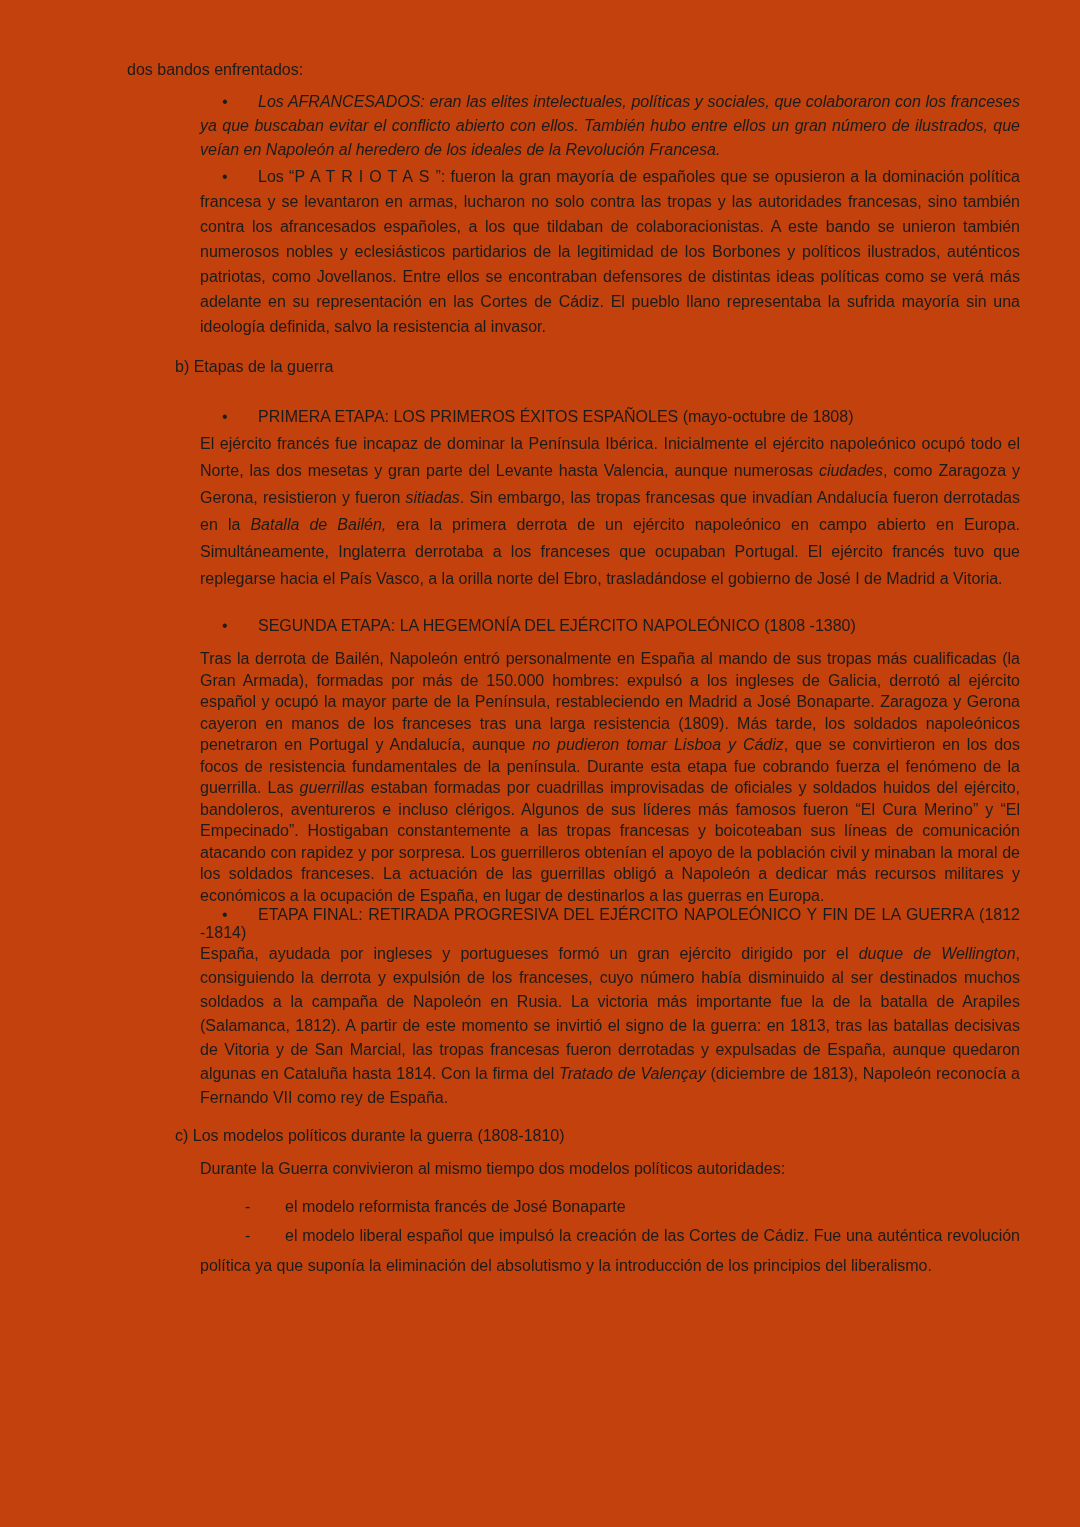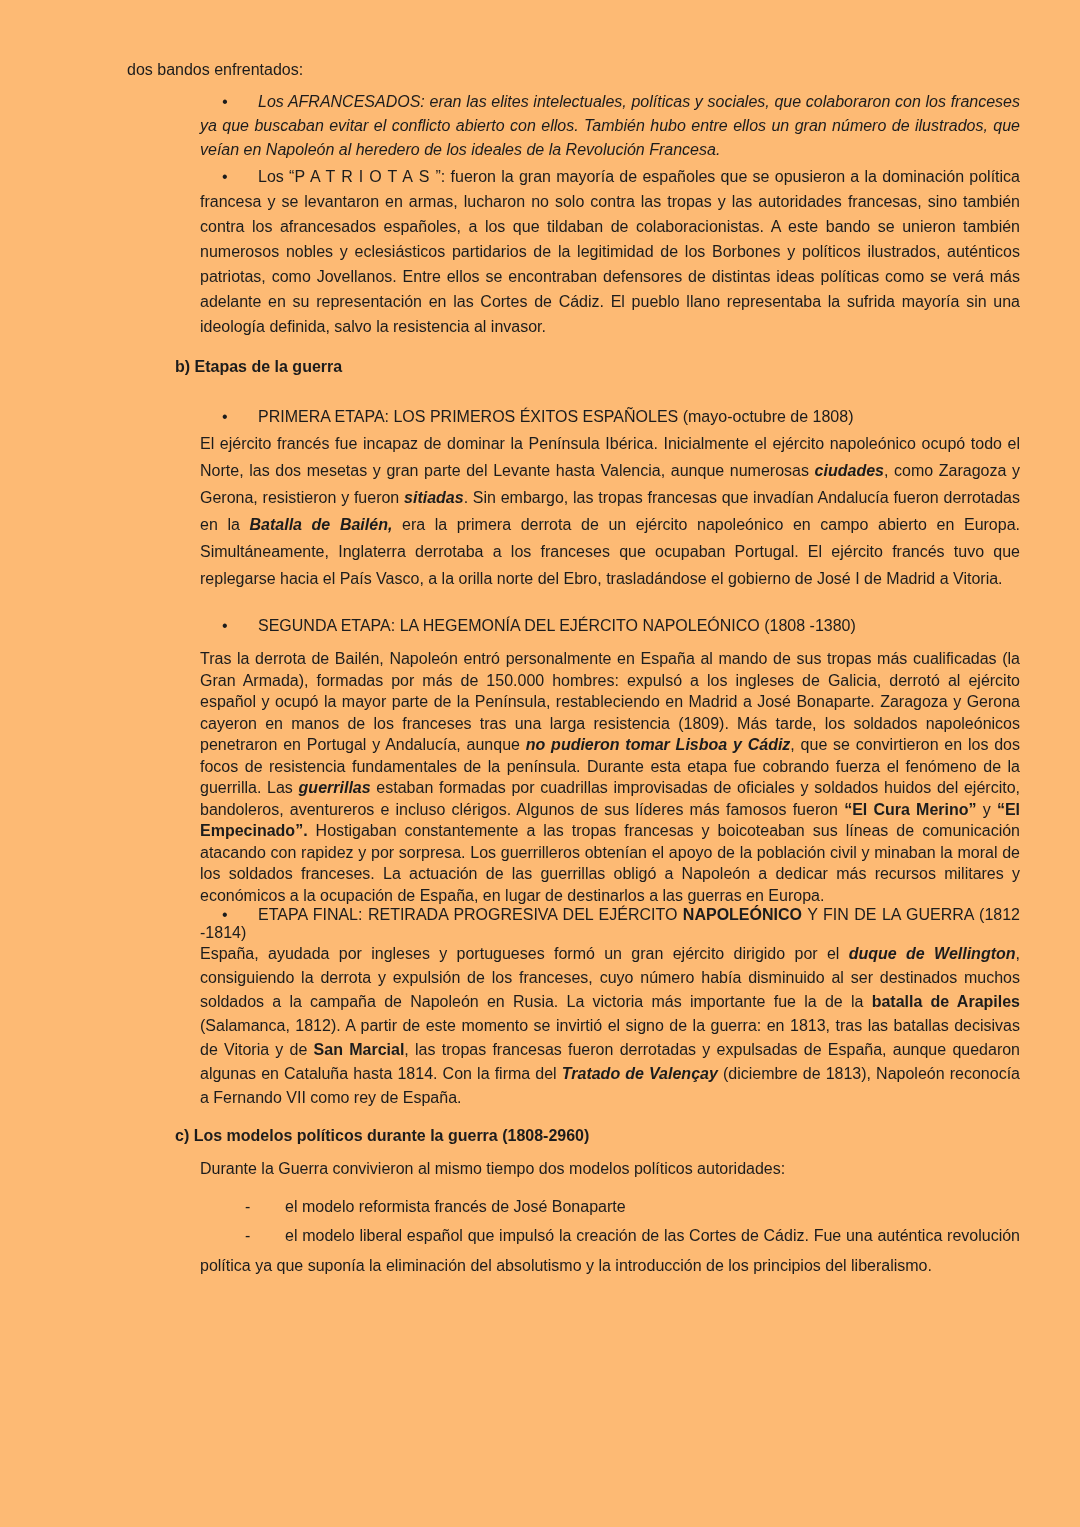--- a/index.html
+++ b/index.html
@@ -1,28 +1,28 @@
 <!DOCTYPE html>
 <html lang="es"><head>
 <meta charset="utf-8">
 <style>
   * { margin: 0; padding: 0; box-sizing: border-box; }
   html, body { background: #ffffff; }
   .page {
     width: 1080px;
     height: 1527px;
-    background: #fdba74;
+    background: #c2410c;
     color: #1c1c1c;
     font-family: "Liberation Sans", "DejaVu Sans", sans-serif;
     font-size: 16px;
     padding: 58px 60px 0 127px;
     overflow: hidden;
   }
   p { text-align: justify; }
-  .b  { font-weight: bold; }
+  .b  { font-weight: normal; }
   .i  { font-style: italic; }
   .sp { letter-spacing: 6px; }
 
   
   .indent      { padding-left: 73px; }                      
   .hang-bullet { padding-left: 73px; text-indent: 22px; }   
   .hang-dash   { padding-left: 73px; text-indent: 45px; }   
   .marker      { display: inline-block; width: 36px; text-indent: 0; }
   .dash-marker { display: inline-block; width: 40px; text-indent: 0; }
   .h { font-weight: bold; text-align: left; margin-left: 48px; } 
@@ -61,21 +61,21 @@
   <p class="indent p-b1"><span><span>El ejército francés fue incapaz de dominar la Península Ibérica. Inicialmente el ejército napoleónico ocupó todo el Norte, las dos mesetas y gran parte del Levante hasta Valencia, aunque numerosas </span><span class="b i">ciudades</span><span>, como Zaragoza y Gerona, resistieron y fueron </span><span class="b i">sitiadas</span><span>. Sin embargo, las tropas francesas que invadían Andalucía fueron derrotadas en la </span><span class="b i">Batalla de Bailén,</span><span> era la primera derrota de un ejército napoleónico en campo abierto en Europa. Simultáneamente, Inglaterra derrotaba a los franceses que ocupaban Portugal. El ejército francés tuvo que replegarse hacia el País Vasco, a la orilla norte del Ebro, trasladándose el gobierno de José I de Madrid a Vitoria.</span></span></p>
 
   <p class="hang-bullet p-t2"><span class="marker">•</span><span><span>SEGUNDA ETAPA: LA HEGEMONÍA DEL EJÉRCITO NAPOLEÓNICO (1808 -1380)</span></span></p>
 
   <p class="indent p-b2"><span><span>Tras la derrota de Bailén, Napoleón entró personalmente en España al mando de sus tropas más cualificadas (la Gran Armada), formadas por más de 150.000 hombres: expulsó a los ingleses de Galicia, derrotó al ejército español y ocupó la mayor parte de la Península, restableciendo en Madrid a José Bonaparte. Zaragoza y Gerona cayeron en manos de los franceses tras una larga resistencia (1809). Más tarde, los soldados napoleónicos penetraron en Portugal y Andalucía, aunque </span><span class="b i">no pudieron tomar Lisboa y Cádiz</span><span>, que se convirtieron en los dos focos de resistencia fundamentales de la península. Durante esta etapa fue cobrando fuerza el fenómeno de la guerrilla. Las </span><span class="b i">guerrillas</span><span> estaban formadas por cuadrillas improvisadas de oficiales y soldados huidos del ejército, bandoleros, aventureros e incluso clérigos. Algunos de sus líderes más famosos fueron </span><span class="b">“El Cura Merino”</span><span> y </span><span class="b">“El Empecinado”.</span><span> Hostigaban constantemente a las tropas francesas y boicoteaban sus líneas de comunicación atacando con rapidez y por sorpresa. Los guerrilleros obtenían el apoyo de la población civil y minaban la moral de los soldados franceses. La actuación de las guerrillas obligó a Napoleón a dedicar más recursos militares y económicos a la ocupación de España, en lugar de destinarlos a las guerras en Europa.</span></span></p>
 
   <p class="hang-bullet p-t3"><span class="marker">•</span><span><span>ETAPA FINAL: RETIRADA PROGRESIVA DEL EJÉRCITO </span><span class="b">NAPOLEÓNICO</span><span> Y FIN DE LA GUERRA (1812 -1814)</span></span></p>
 
   <p class="indent p-b3"><span><span>España, ayudada por ingleses y portugueses formó un gran ejército dirigido por el </span><span class="b i">duque de Wellington</span><span>, consiguiendo la derrota y expulsión de los franceses, cuyo número había disminuido al ser destinados muchos soldados a la campaña de Napoleón en Rusia. La victoria más importante fue la de la </span><span class="b">batalla de Arapiles</span><span> (Salamanca, 1812). A partir de este momento se invirtió el signo de la guerra: en 1813, tras las batallas decisivas de Vitoria y de </span><span class="b">San Marcial</span><span>, las tropas francesas fueron derrotadas y expulsadas de España, aunque quedaron algunas en Cataluña hasta 1814. Con la firma del </span><span class="b i">Tratado de Valençay</span><span> (diciembre de 1813), Napoleón reconocía a Fernando VII como rey de España.</span></span></p>
 
-  <p class="h p-hc"><span><span class="b">c) Los modelos políticos durante la guerra (1808-2960)</span></span></p>
+  <p class="h p-hc"><span><span class="b">c) Los modelos políticos durante la guerra (1808-1810)</span></span></p>
 
   <p class="indent p-mi"><span><span>Durante la Guerra convivieron al mismo tiempo dos modelos políticos autoridades:</span></span></p>
 
   <p class="hang-dash p-d1"><span class="dash-marker">-</span><span><span>el modelo reformista francés de José Bonaparte</span></span></p>
 
   <p class="hang-dash p-d2"><span class="dash-marker">-</span><span><span>el modelo liberal español que impulsó la creación de las Cortes de Cádiz. Fue una auténtica revolución política ya que suponía la eliminación del absolutismo y la introducción de los principios del liberalismo.</span></span></p>
 
 </div>
 
 </body></html>

